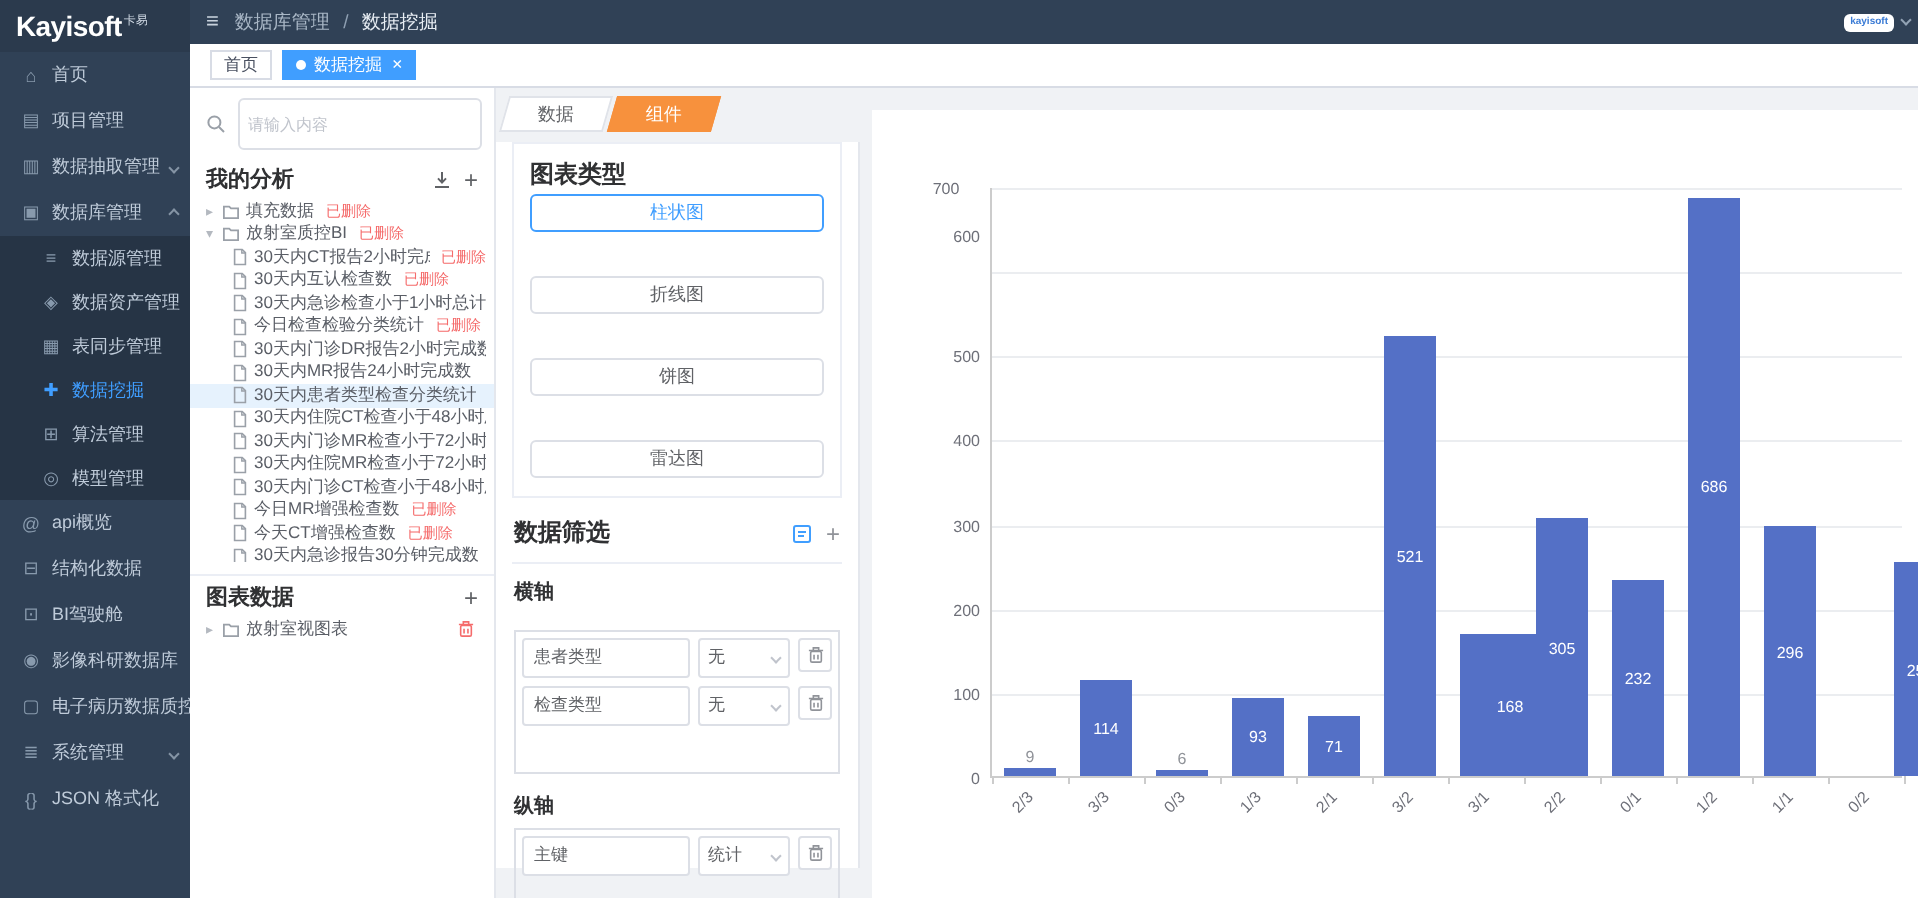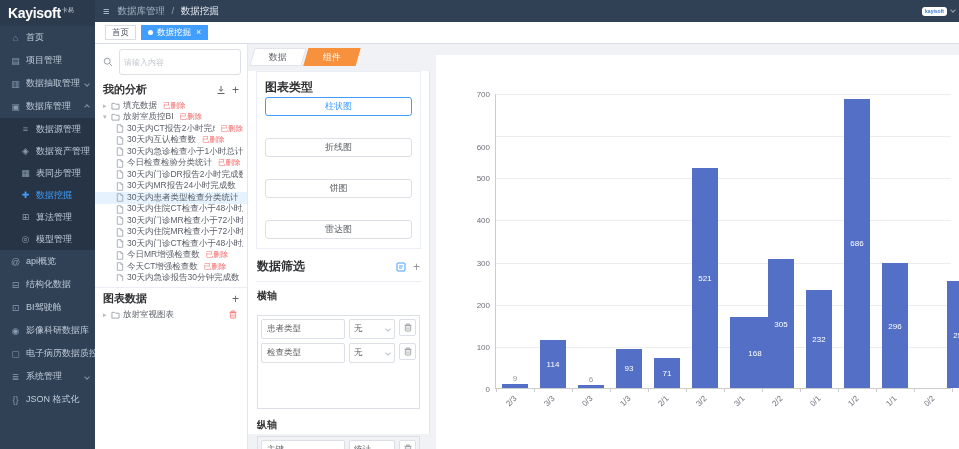--- a/index.html
+++ b/index.html
@@ -85,21 +85,21 @@
   .cfg-label { font-size:12px; color:#303133; font-weight:bold; }
   .type-grid { display:grid; grid-template-columns:1fr; gap:22px; margin-top:1px; }
   .type-btn { height:19px; border:1px solid #dcdfe6; border-radius:3px; background:#fff;
     font-size:9px; color:#606266; cursor:pointer; font-family:inherit; }
   .type-btn.selected { border-color:#409eff; color:#409eff; }
   .filter-row { display:flex; align-items:center; margin:9px 9px 0 9px; }
   .filter-icons { margin-left:auto; display:flex; align-items:center; gap:7px; }
   .cfg-divider { border-bottom:1px solid #ebeef5; margin:6px 8px 7px 8px; }
   .axis-label { font-size:10px; color:#303133; margin:0 9px 4px 9px; font-weight:bold; }
   .axis-box { margin:0 9px; border:1px solid #dcdfe6; padding:3px; }
-  .axis-box.h { height:94px; margin-bottom:9px;margin-top:12px; }
+  .axis-box.h { height:72px; margin-bottom:9px;margin-top:12px; }
   .axis-box.v { height:66px; }
   .axis-row { display:flex; gap:4px; margin-bottom:4px; }
   .field-box { flex:1; border:1px solid #dcdfe6; border-radius:2px; font-size:8.5px; color:#606266;
     padding:3px 5px; background:#fff; white-space:nowrap; overflow:hidden; }
   .select-box { width:46px; border:1px solid #dcdfe6; border-radius:2px; font-size:8.5px;
     color:#606266; padding:3px 4px; display:flex; align-items:center; background:#fff; flex:none; }
   .sel-chev { width:4px; height:4px; border-right:1px solid #c0c4cc; border-bottom:1px solid #c0c4cc;
     transform:rotate(45deg); margin-left:auto; margin-top:-1px; }
   .trash-btn { width:17px; height:17px; border:1px solid #dcdfe6; border-radius:2px; display:flex;
     align-items:center; justify-content:center; background:#fff; cursor:pointer; flex:none; }
@@ -537,23 +537,23 @@
               <div class="ytick" style="top: 248.857px;">100</div>
               <div class="gridline" style="top: 210.714px;"></div>
               <div class="ytick" style="top: 206.714px;">200</div>
               <div class="gridline" style="top: 168.571px;"></div>
               <div class="ytick" style="top: 164.571px;">300</div>
               <div class="gridline" style="top: 126.429px;"></div>
               <div class="ytick" style="top: 122.429px;">400</div>
               <div class="gridline" style="top: 84.2857px;"></div>
               <div class="ytick" style="top: 80.2857px;">500</div>
               <div class="gridline" style="top: 42.1429px;"></div>
-              <div class="ytick" style="top: 49px; text-align: right;">600</div>
+              <div class="ytick" style="top: 20px; text-align: right;">600</div>
               <div class="gridline" style="top: 0px;"></div>
-              <div class="ytick" style="top: -4px;">700</div>
+              <div class="ytick" style="top: -4px; text-align: center;">700</div>
               <div class="xtickmark" style="left: 0px;"></div>
               <div class="xtickmark" style="left: 38px;"></div>
               <div class="xtickmark" style="left: 76px;"></div>
               <div class="xtickmark" style="left: 114px;"></div>
               <div class="xtickmark" style="left: 152px;"></div>
               <div class="xtickmark" style="left: 190px;"></div>
               <div class="xtickmark" style="left: 228px;"></div>
               <div class="xtickmark" style="left: 266px;"></div>
               <div class="xtickmark" style="left: 304px;"></div>
               <div class="xtickmark" style="left: 342px;"></div>

